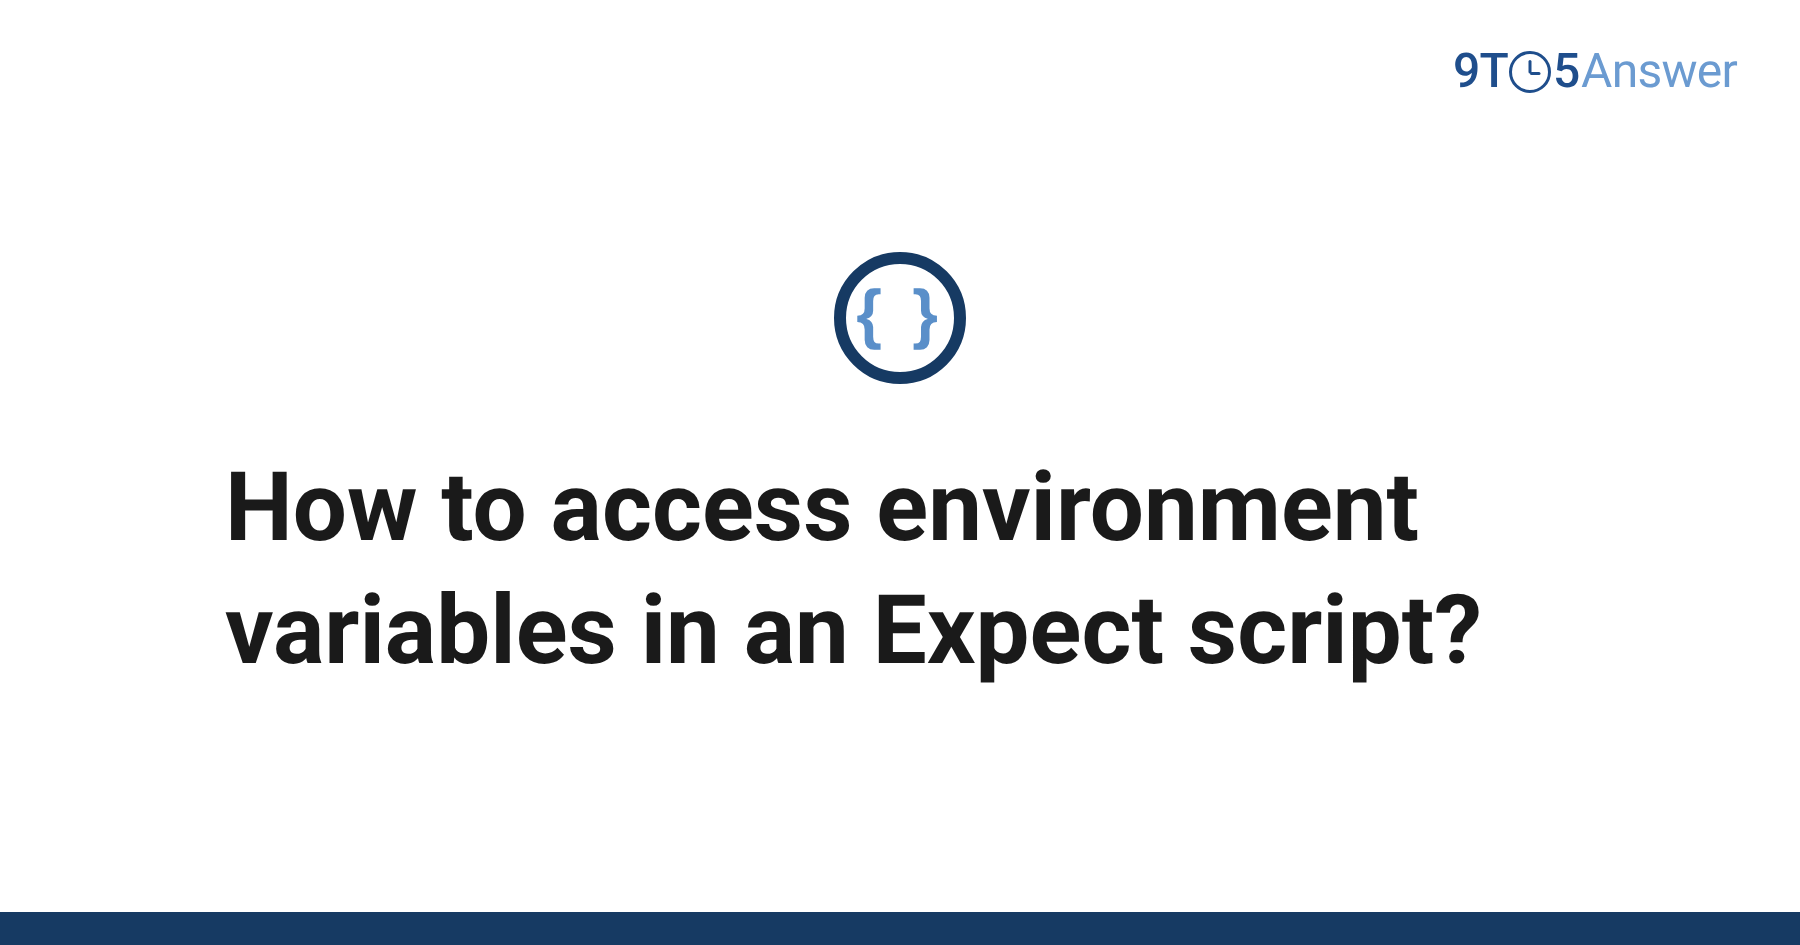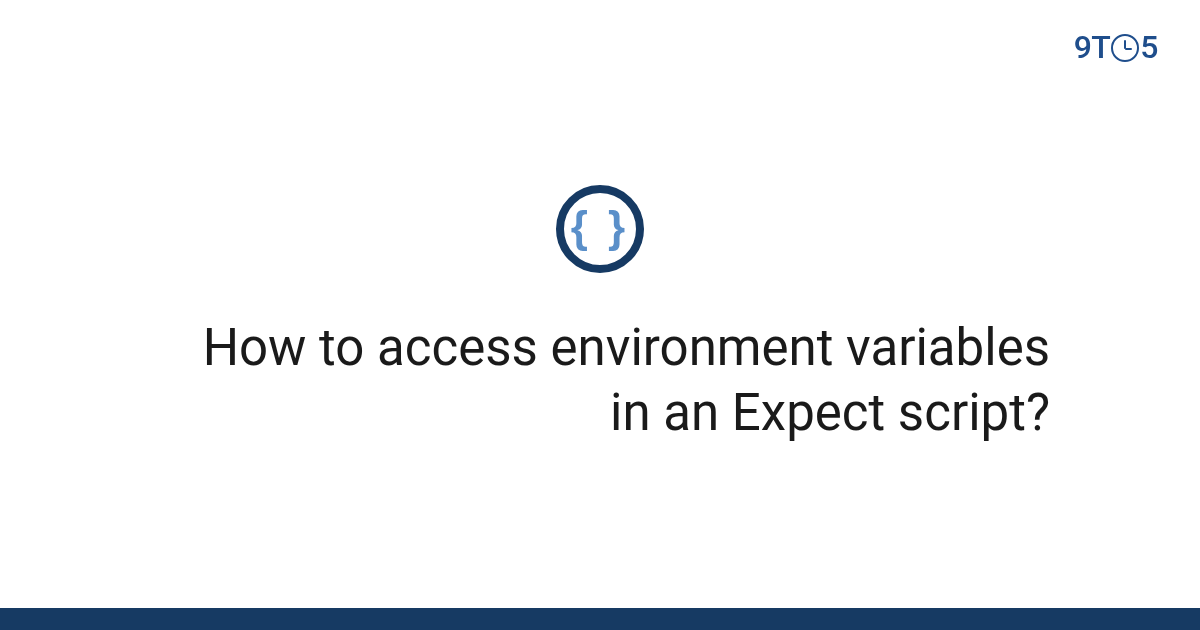--- a/index.html
+++ b/index.html
@@ -85,24 +85,24 @@
       font-size: 44px;
       font-weight: 700;
       color: #5a8fc9;
       letter-spacing: 4px;
       line-height: 1;
       position: relative;
       top: -2px;
     }
 
     .title {
-      font-size: 51px;
-      font-weight: 400;
+      font-size: 64px;
+      font-weight: 700;
       color: #1a1a1a;
-      text-align: right;
+      text-align: left;
       line-height: 1.28;
       max-width: 900px;
     }
 
     .footer-bar {
       position: absolute;
       left: 0;
       right: 0;
       bottom: 0;
       height: 22px;
@@ -110,20 +110,21 @@
     }
   </style>
 </head>
 <body>
 
 <div class="brand">
   <span class="nine">9</span>
   <span class="t">T</span>
   <span class="clock"></span>
   <span class="five">5</span>
+  <span class="answer">Answer</span>
 </div>
 
 <div class="center">
   <div class="category-icon">
     <span class="braces">{ }</span>
   </div>
   <h1 class="title">How to access environment variables in an Expect script?</h1>
 </div>
 
 <div class="footer-bar"></div>

